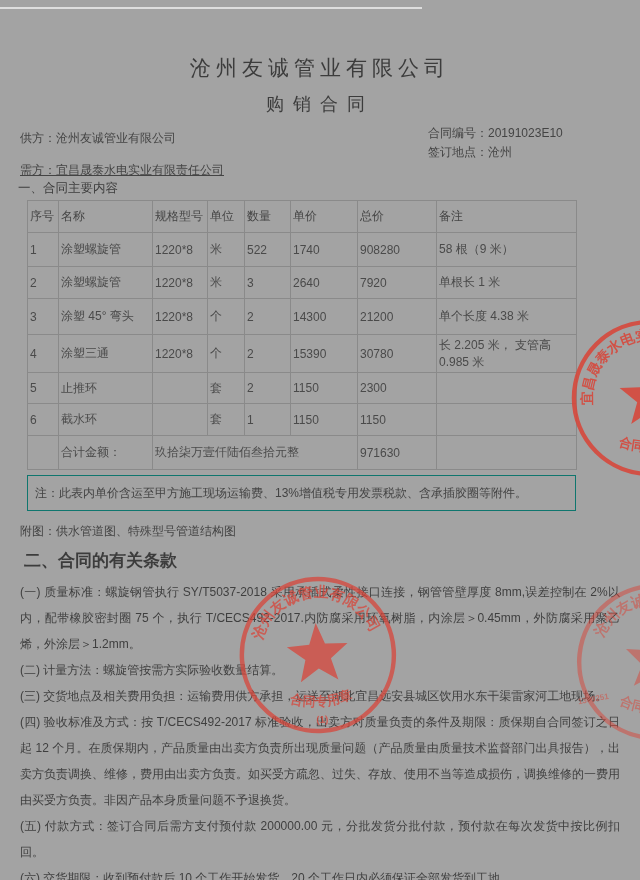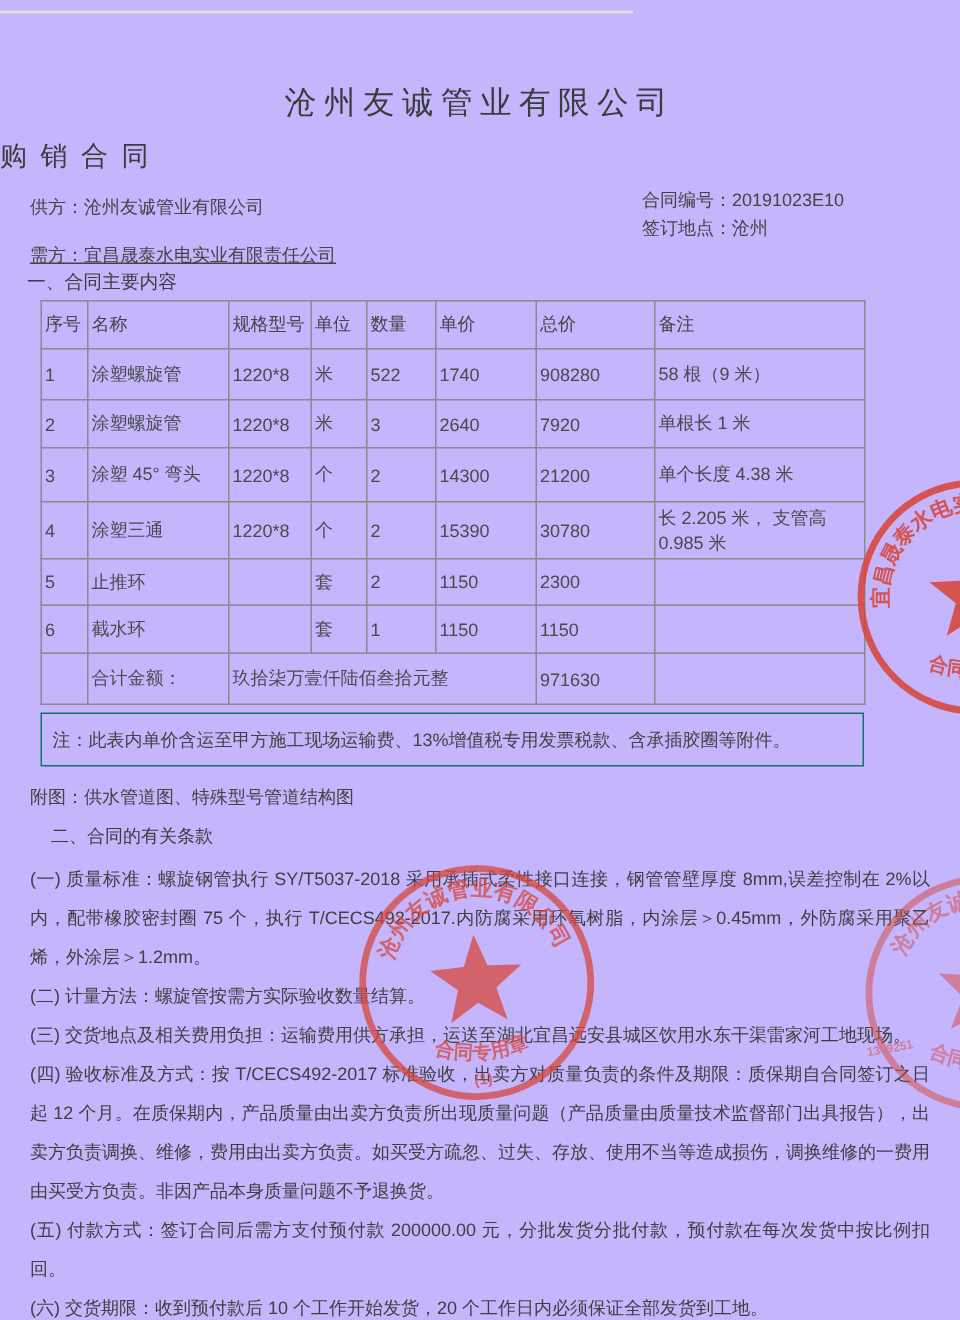--- a/index.html
+++ b/index.html
@@ -1,31 +1,31 @@
 <!DOCTYPE html>
 <html><head>
 <meta charset="utf-8">
 <style>
   html,body{margin:0;padding:0;background:#e9e9e6;}
   .page{
     position:relative;
     width:640px;height:880px;
     margin:0 auto;
-    background:#c4b5fd;
+    background:#a3a3a3;
     overflow:hidden;
     font-family:"Liberation Sans","DejaVu Sans",sans-serif;
     color:#414141;
   }
   .top-edge{position:absolute;top:7px;left:0;width:66%;height:2px;background:#dedede;}
   .company-title{
     margin:54px 0 0 0;text-align:center;
     font-size:21px;letter-spacing:5px;font-weight:500;color:#3c3c3c;
   }
   .doc-title{
-    margin:10px 0 0 0;
+    margin:10px 0 0 0;text-align:center;
     font-size:18px;letter-spacing:9px;font-weight:500;color:#3c3c3c;
   }
   .meta{position:relative;height:66px;margin-top:14px;font-size:12px;color:#444;}
   .meta .supplier{position:absolute;left:20px;top:0;}
   .meta .buyer{position:absolute;left:20px;top:32px;text-decoration:underline;}
   .meta .section1{position:absolute;left:18px;top:50px;font-size:12.5px;color:#3d3d3d;}
   .meta .right-block{position:absolute;left:428px;top:-6px;line-height:19px;}
   table.items{
     margin:4px 0 0 27px;border-collapse:collapse;table-layout:fixed;width:549px;
     font-size:12px;color:#4a4a4a;text-align:left;
@@ -40,21 +40,21 @@
   tbody[data-name="items-tbody"] tr:nth-child(3){height:36px;}
   tbody[data-name="items-tbody"] tr:nth-child(4){height:38px;}
   tbody[data-name="items-tbody"] tr:nth-child(5){height:31px;}
   tbody[data-name="items-tbody"] tr:nth-child(6){height:32px;}
   tr.total-row{height:34px;}
   .note-box{
     margin:5px 0 0 27px;width:533px;border:1px solid #0f766e;
     font-size:12px;color:#434343;padding:9px 7px 8px 7px;
   }
   .attachment-line{margin:12px 0 0 20px;font-size:12px;color:#434343;}
-  .section2-title{margin:9px 0 0 34px;font-size:12px;color:#3c3c3c;font-weight:400;}
+  .section2-title{margin:9px 0 0 24px;font-size:17px;color:#3c3c3c;font-weight:700;}
   .clauses{margin:7px 20px 0 20px;font-size:12px;line-height:26px;color:#3f3f3f;text-align:justify;}
   .clauses p{margin:0;}
   .stamp{position:absolute;pointer-events:none;}
   .stamp-buyer{left:560px;top:308px;opacity:.88;}
   .stamp-supplier-main{left:228px;top:565px;opacity:.74;transform:rotate(-4deg);}
   .stamp-supplier-edge{left:565px;top:572px;opacity:.5;transform:rotate(6deg);}
   .stamp svg text{font-family:"Liberation Sans","DejaVu Sans",sans-serif;font-weight:600;}
 </style>
 </head>
 <body>

